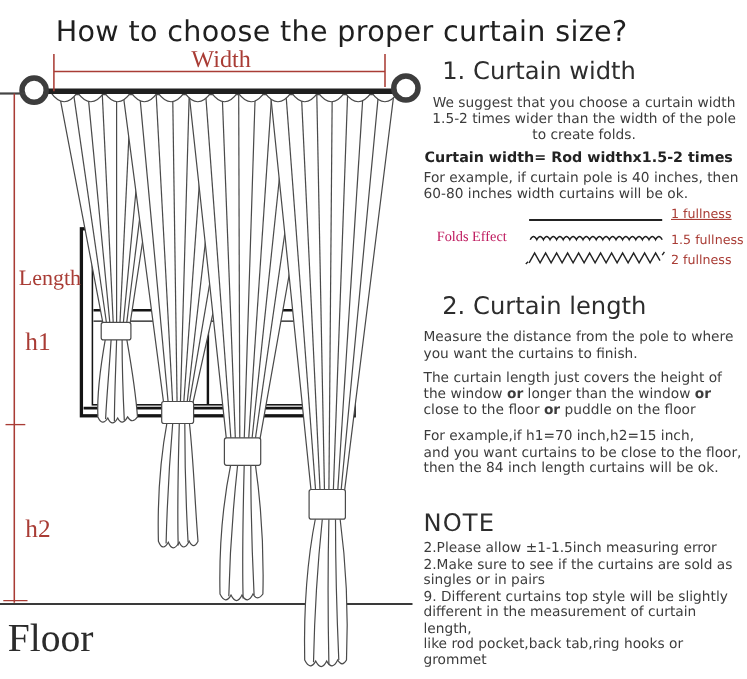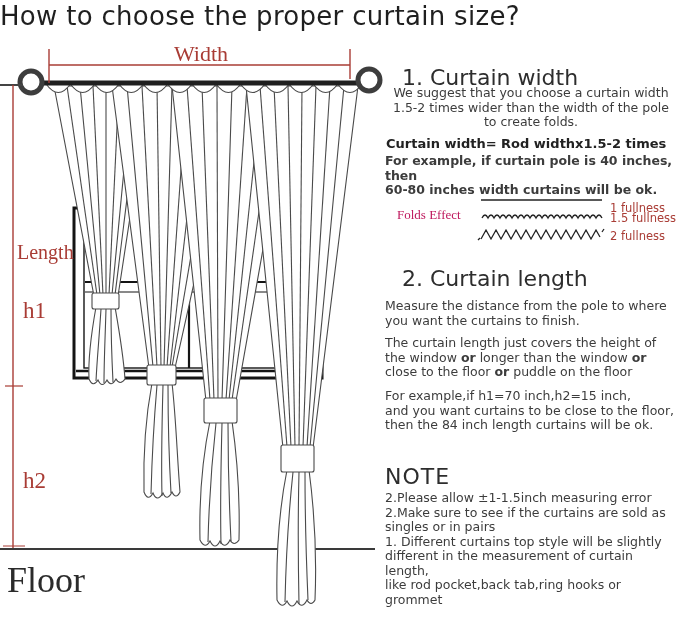--- a/index.html
+++ b/index.html
@@ -1,42 +1,42 @@
 <!DOCTYPE html>
 <html><head>
 <meta charset="utf-8">
 <style>
   html,body{margin:0;padding:0;}
   body{
     width:679px;height:617px;background:#ffffff;position:relative;overflow:hidden;
     font-family:"DejaVu Sans","Liberation Sans",sans-serif;color:#3c3c3c;
   }
   .title{
-    position:absolute;top:1px;left:0;width:621px;text-align:left;margin:0;
+    position:absolute;top:14px;left:0;width:621px;text-align:center;margin:0;
     font-size:26px;font-weight:400;color:#1f1f1f;letter-spacing:.3px;
   }
   .diagram{position:absolute;left:0;top:0;}
   .serif-label{font-family:"Liberation Serif","DejaVu Serif",serif;}
   
   .rc{position:absolute;left:383px;top:0;width:296px;height:617px;font-size:12.5px;}
   .rc > *{position:absolute;margin:0;}
   .h{font-size:22px;font-weight:400;color:#2d2d2d;}
   .body{line-height:14.5px;white-space:pre-line;width:292px;}
   .formula{font-weight:700;font-size:13px;color:#222;}
-  .s1h{left:19px;top:53px;margin-top:12px;}
+  .s1h{left:19px;top:53px;}
   .s1p1{left:2px;top:86px;text-align:center;}
   .fx{left:3px;top:136px;}
-  .s1p2{left:2px;top:154px;font-weight:bold;}
+  .s1p2{left:2px;top:154px;}
   .folds-label{left:14px;top:207px;font-size:13px;color:#be185d;font-family:Liberation Serif, serif;}
   .frow-line{position:absolute;}
   .fl1{left:97px;top:195px;}
   .fl2{left:97px;top:210px;}
   .fl3{left:94px;top:227px;}
   .fullness-label{position:absolute;left:227px;font-size:11.5px;color:#a93c35;}
-  .fb1{top:201px;}.fb2{top:210.5px;text-align:right;}.fb3{top:228.5px;}
+  .fb1{top:187px;text-decoration:underline;}.fb2{top:210.5px;text-align:right;}.fb3{top:228.5px;}
   .s2h{left:19px;top:266px;}
   .s2p1{left:2px;top:299px;}
   .s2p2{left:2px;top:336px;}
   .s2p3{left:2px;top:389px;}
   .b{font-weight:700;}
   .noteh{left:2px;top:452px;font-size:22px;color:#2d2d2d;letter-spacing:1px;margin-top:12px;}
   .notes{left:2px;top:491px;width:294px;}
   .notes div{line-height:14.5px;white-space:pre-line;}
 </style>
 </head>
@@ -200,17 +200,17 @@
 
   <p class="body s2p3">For example,if h1=70 inch,h2=15 inch,
 and you want curtains to be close to the floor,
 then the 84 inch length curtains will be ok.</p>
 
   <div class="noteh">NOTE</div>
   <div class="notes">
     <div>2.Please allow ±1-1.5inch measuring error</div>
     <div>2.Make sure to see if the curtains are sold as
 singles or in pairs</div>
-    <div>1. Different curtains top style will be slightly
+    <div>9. Different curtains top style will be slightly
 different in the measurement of curtain length,
 like rod pocket,back tab,ring hooks or grommet</div>
   </div>
 </div>
 
 </body></html>

